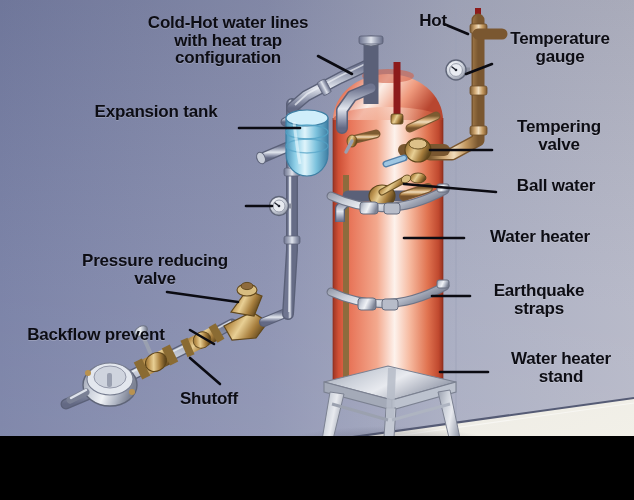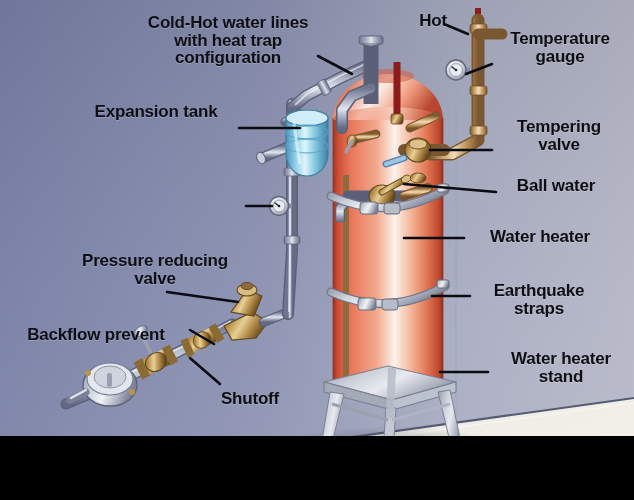--- a/index.html
+++ b/index.html
@@ -427,17 +427,17 @@
 valve</div>
 
   <div class="lbl c" style="left:474px;top:282px;width:130px;font-size:17px;">Earthquake
 straps</div>
 
   <div class="lbl l" style="left:6px;top:310px;width:180px;font-size:17px;margin-top:16px;">Backflow prevent</div>
 
   <div class="lbl c" style="left:492px;top:350px;width:138px;font-size:17px;">Water heater
 stand</div>
 
-  <div class="lbl l" style="left:166px;top:390px;width:86px;font-size:17px;margin-left:41px;">Shutoff</div>
+  <div class="lbl l" style="left:166px;top:390px;width:86px;font-size:17px;">Shutoff</div>
 
   <div class="lbl l" style="left:222px;top:464px;width:68px;font-size:17px;">Drain</div>
 
 </div>
 
 </body></html>

